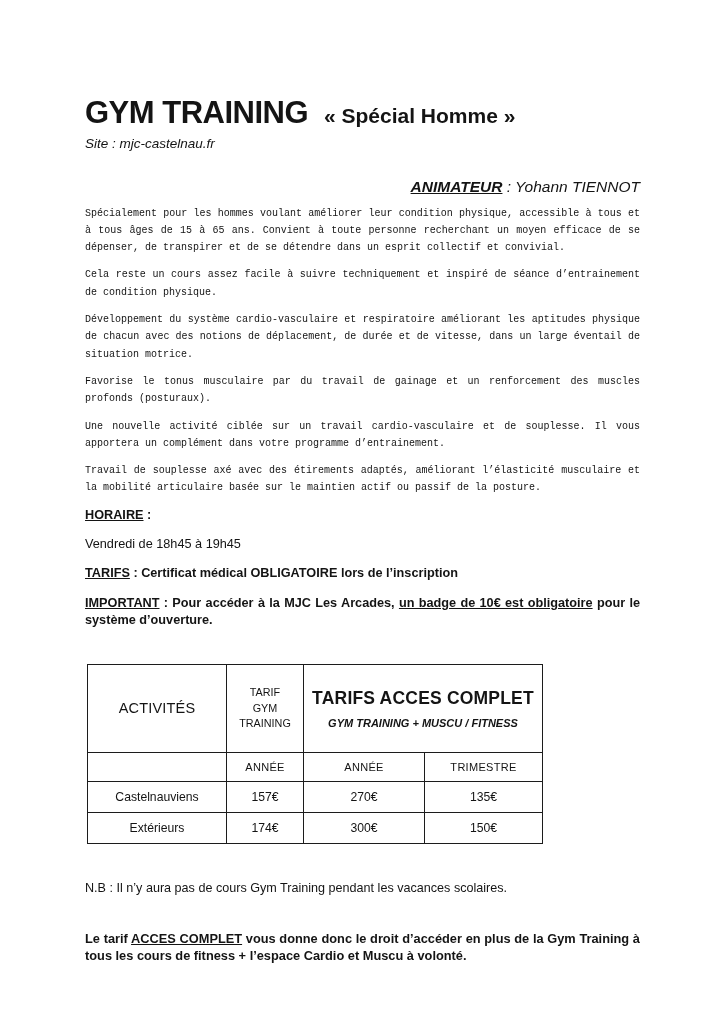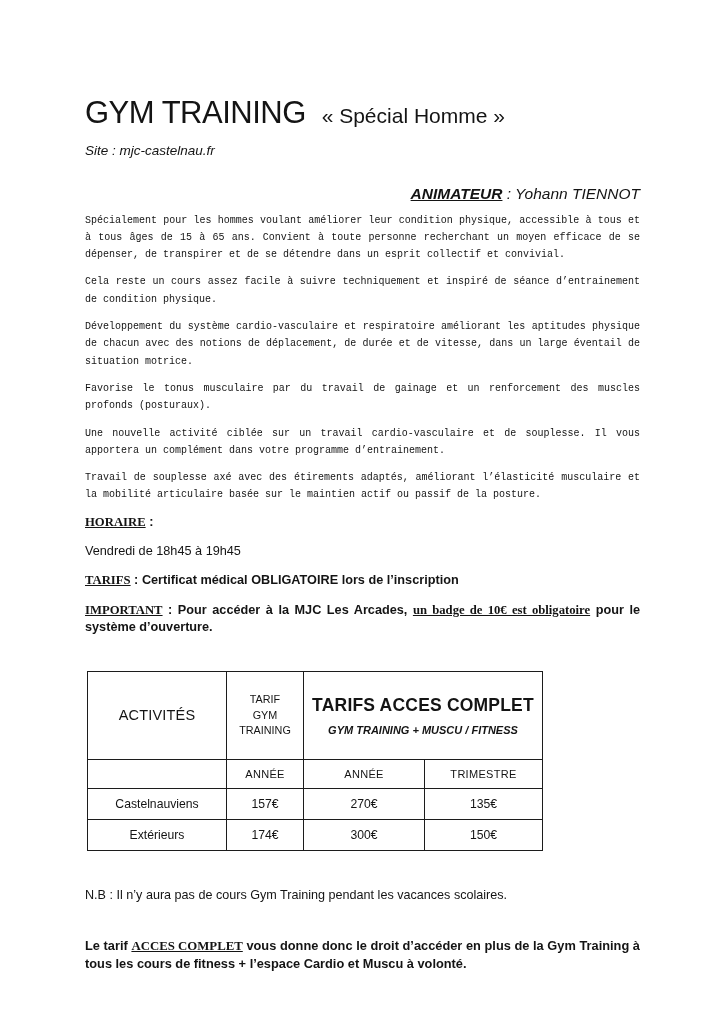--- a/index.html
+++ b/index.html
@@ -13,22 +13,22 @@
     -webkit-font-smoothing: antialiased;
   }
   .page {
     position: relative;
     width: 725px; height: 1024px;
     padding: 96px 85px 0 85px;
   }
 
   
   .doc-title {
-    margin: 0 0 12px 0;
-    font-weight: 400;
+    margin: 0 0 5px 0;
+    font-weight: 700;
     line-height: 1.05;
     white-space: nowrap;
   }
   .doc-title .main {
     font-size: 31px;
     letter-spacing: -0.5px;
   }
   .doc-title .sub {
     font-size: 21px;
     margin-left: 7px;
@@ -64,21 +64,21 @@
     margin: 8px 0 10px 0;
     font-family: Liberation Mono, monospace;
   }
 
   .line-block {
     font-size: 12.7px;
     line-height: 17.3px;
     margin: 3px 0 12px 0;
   }
   .bold { font-weight: 700; }
-  .ul { text-decoration: underline; font-family: Liberation Serif, serif; }
+  .ul { text-decoration: underline; }
 
   .important-block {
     font-size: 12.7px;
     line-height: 17.5px;
     font-weight: 700;
     text-align: justify;
     margin: 0 0 0 0;
   }
 
   

